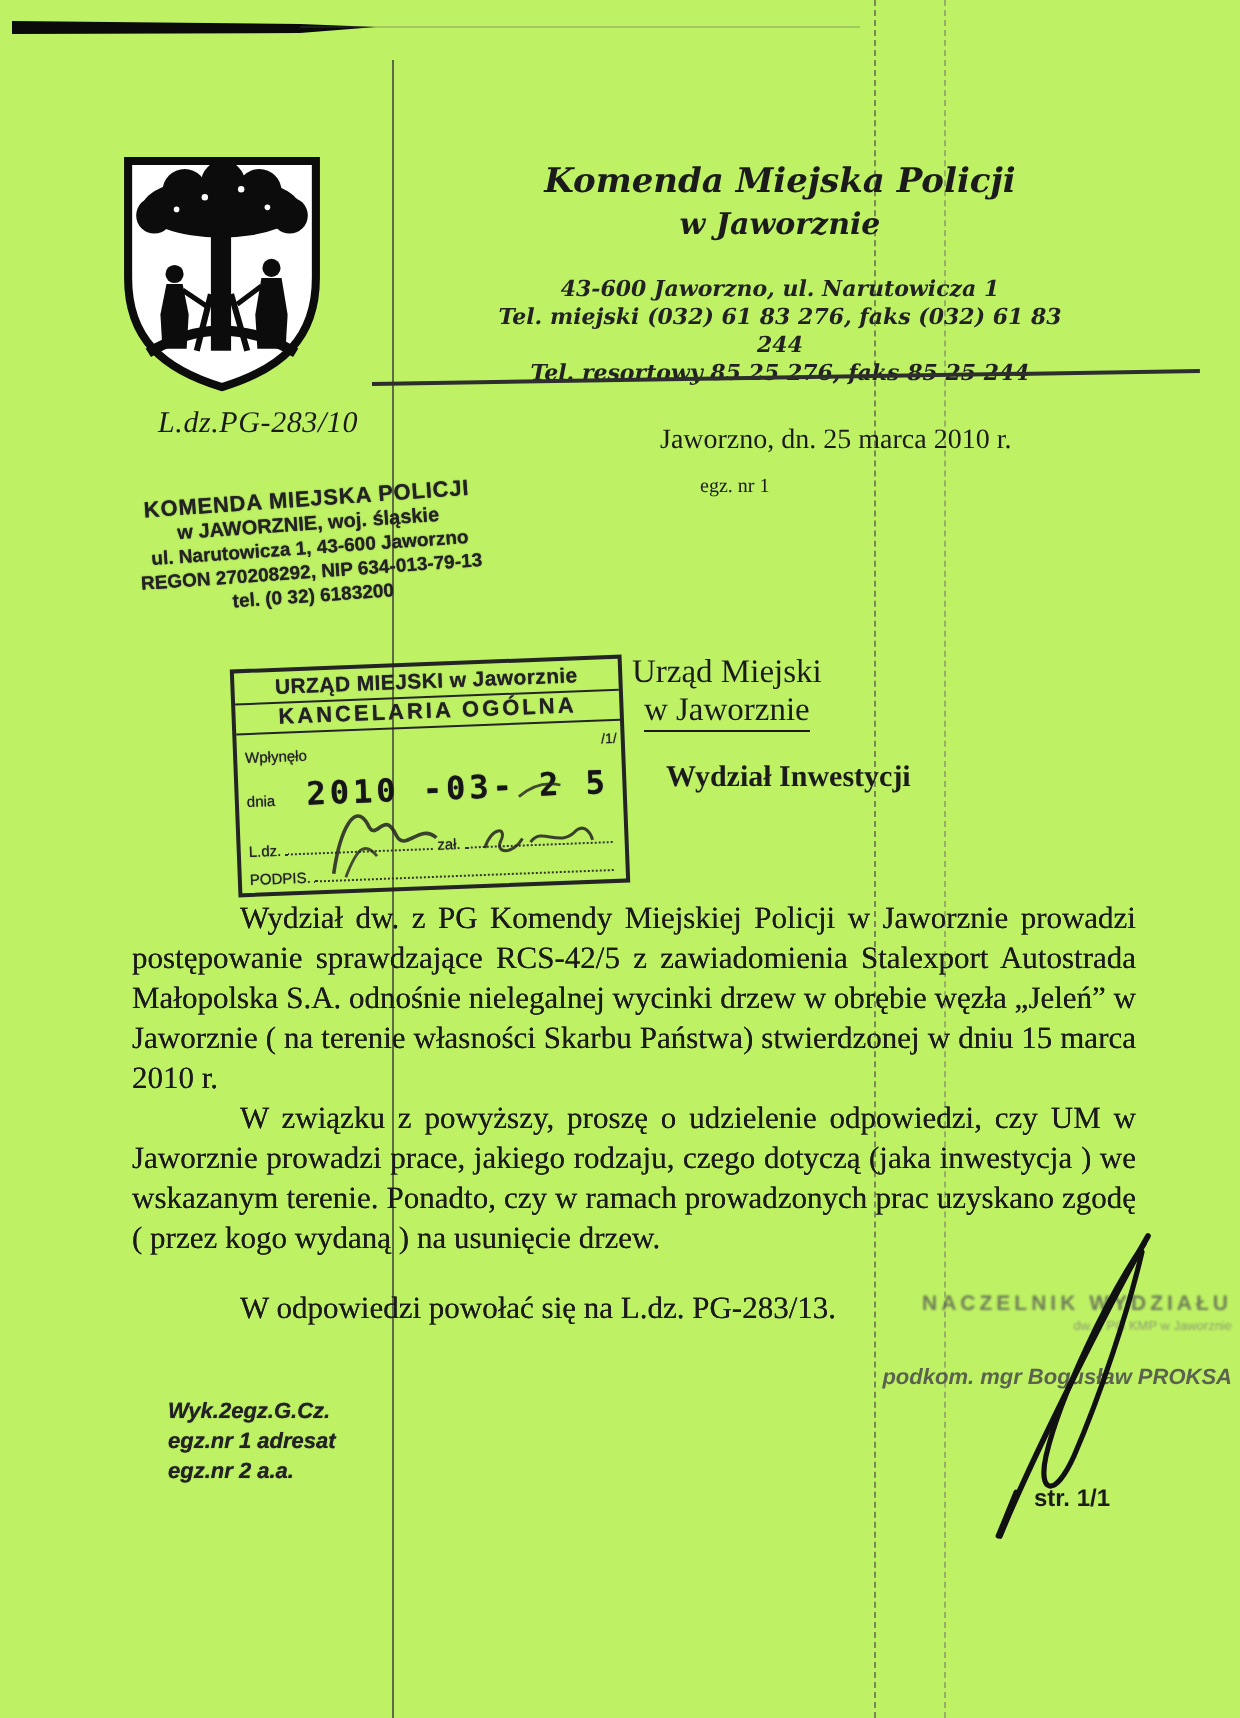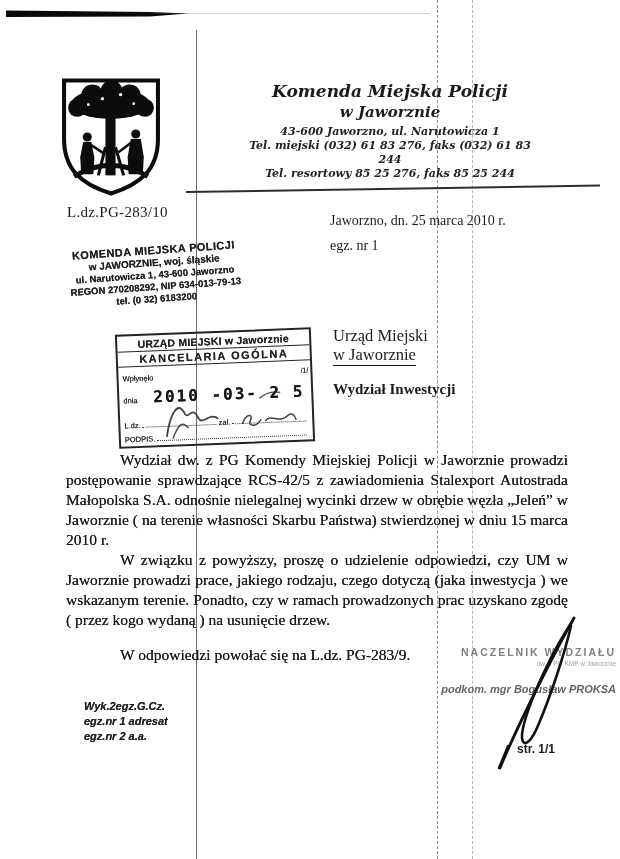--- a/index.html
+++ b/index.html
@@ -1,39 +1,39 @@
 <!DOCTYPE html>
 <html><head>
 <meta charset="utf-8">
 <style>
   html,body{margin:0;padding:0;background:#e8e8e8;}
   .page{
     position:relative;width:620px;height:859px;margin:0 auto;
-    background:#ffffff;overflow:hidden;
+    background:#bef264;overflow:hidden;
     font-family:"Liberation Serif", serif;color:#1b1b1b;
   }
   .abs{position:absolute;}
   .scanline-v{position:absolute;top:0;bottom:0;width:0;}
   .v-solid{border-left:1.5px solid rgba(60,60,60,.75);}
   .v-dash1{border-left:1px dashed rgba(80,80,80,.65);}
   .v-dash2{border-left:1px dashed rgba(110,110,110,.5);}
 
   
   .letterhead{left:240px;top:80px;width:300px;text-align:center;
     font-family:"DejaVu Serif", serif;font-style:italic;}
   .lh1{font-size:17px;font-weight:bold;line-height:22px;}
   .lh2{font-size:15px;font-weight:bold;line-height:20px;}
   .lh3{font-size:19px;font-weight:bold;line-height:24px;letter-spacing:.5px;}
   .lh-small{font-size:11px;line-height:14px;font-weight:bold;color:#222;}
   .sep{left:186px;top:191px;width:414px;border-top:2px solid #2e2e2e;
     transform:rotate(-0.9deg);transform-origin:left center;}
 
-  .ldz{left:67px;top:204px;font-size:15px;letter-spacing:.3px;}
+  .ldz{left:79px;top:204px;font-size:15px;letter-spacing:.3px;font-style:italic;}
   .place-date{left:330px;top:213px;font-size:14px;}
-  .copy-no{left:330px;top:238px;font-size:14px;}
+  .copy-no{left:350px;top:238px;font-size:10px;}
 
   
   .police-stamp{left:52px;top:244px;width:206px;text-align:center;
     transform:rotate(-4deg);font-family:"Liberation Sans",sans-serif;
     font-weight:bold;color:#222;text-shadow:0 0 .6px #333;}
   .ps1{font-size:11px;line-height:13px;letter-spacing:.4px;}
   .ps2{font-size:10px;line-height:12px;}
   .ps3{font-size:9.5px;line-height:12px;}
 
   
@@ -49,21 +49,21 @@
   .reg-received{position:absolute;left:4px;top:38px;font-size:7.5px;}
   .reg-dnia{position:absolute;left:4px;top:60px;font-size:7.5px;}
   .reg-date{position:absolute;left:34px;top:52px;font-size:16px;font-weight:bold;
     font-family:"DejaVu Sans Mono",monospace;letter-spacing:2px;color:#161616;}
   .reg-line{position:absolute;left:4px;right:4px;display:flex;align-items:flex-end;font-size:7.5px;}
   .reg-fill{flex:1;border-bottom:1.2px dotted #333;margin:0 2px 2px;}
   .reg-ldz-row{bottom:16px;}
   .reg-podpis-row{bottom:2px;}
 
   
-  .addressee{left:333px;top:326px;font-size:16.5px;line-height:19px;}
+  .addressee{left:316px;top:326px;font-size:16.5px;line-height:19px;text-align:center;}
   .addr-underline{display:inline-block;border-bottom:1.6px solid #1b1b1b;padding-bottom:1px;}
   .department{left:333px;top:381px;font-size:15px;font-weight:bold;}
 
   
   .body-text{left:66px;top:450px;width:502px;font-size:15.5px;line-height:20px;
     text-align:justify;text-shadow:0 0 .3px #222;}
   .body-text p{margin:0;text-indent:54px;}
   .p3{margin-top:15px !important;text-align:left;}
 
   
@@ -117,21 +117,21 @@
     <path d="M33,68 L45,76" stroke="#0c0c0c" stroke-width="2.5"></path>
 
     <circle cx="77" cy="57" r="4.5" fill="#0c0c0c"></circle>
     <path d="M72,62 L82,62 L85,80 L84,97 L70,97 L69,80 Z" fill="#0c0c0c"></path>
     <path d="M72,66 L60,75" stroke="#0c0c0c" stroke-width="2.5"></path>
   </svg>
 
   <div class="abs letterhead">
     <div class="lh1">Komenda Miejska Policji</div>
     <div class="lh2">w Jaworznie</div>
-    <div class="lh-small" style="margin-top:3px;">43-600 Jaworzno, ul. Narutowicza 1</div>
+    <div class="lh-small" style="margin-top:16px;">43-600 Jaworzno, ul. Narutowicza 1</div>
     <div class="lh-small">Tel. miejski (032) 61 83 276, faks (032) 61 83 244</div>
     <div class="lh-small">Tel. resortowy 85 25 276, faks 85 25 244</div>
   </div>
   <div class="abs sep"></div>
 
   <div class="abs ldz">L.dz.PG-283/10</div>
   <div class="abs place-date">Jaworzno, dn. 25 marca 2010 r.</div>
   <div class="abs copy-no">egz. nr 1</div>
 
   <div class="abs police-stamp">
@@ -173,21 +173,21 @@
 
   <div class="abs addressee">
     <div>Urząd Miejski</div>
     <div><span class="addr-underline">w Jaworznie</span></div>
   </div>
   <div class="abs department">Wydział Inwestycji</div>
 
   <div class="abs body-text">
     <p>Wydział dw. z PG Komendy Miejskiej Policji w Jaworznie prowadzi postępowanie sprawdzające RCS-42/5 z zawiadomienia Stalexport Autostrada Małopolska S.A. odnośnie nielegalnej wycinki drzew w obrębie węzła „Jeleń” w Jaworznie ( na terenie własności Skarbu Państwa) stwierdzonej w dniu 15 marca 2010 r.</p>
     <p>W związku z powyższy, proszę o udzielenie odpowiedzi, czy UM w Jaworznie prowadzi prace, jakiego rodzaju, czego dotyczą (jaka inwestycja ) we wskazanym terenie. Ponadto, czy w ramach prowadzonych prac uzyskano zgodę ( przez kogo wydaną ) na usunięcie drzew.</p>
-    <p class="p3">W odpowiedzi powołać się na L.dz. PG-283/9.</p>
+    <p class="p3">W odpowiedzi powołać się na L.dz. PG-283/13.</p>
   </div>
 
   <div class="abs sig-block">
     <div class="sig-title">NACZELNIK WYDZIAŁU</div>
     <div class="sig-sub">dw. z PG KMP w Jaworznie</div>
     <div class="sig-name">podkom. mgr Bogusław PROKSA</div>
   </div>
   <svg class="abs" style="left:478px;top:606px;" width="130" height="168" viewBox="0 0 130 168">
     <path d="M22,162 C40,118 80,40 96,12" fill="none" stroke="#111" stroke-width="2.8" stroke-linecap="round"></path>
     <path d="M94,16 C76,42 52,92 45,122 C41,140 49,144 59,122 C72,92 86,50 93,20" fill="none" stroke="#111" stroke-width="2.6" stroke-linecap="round"></path>

